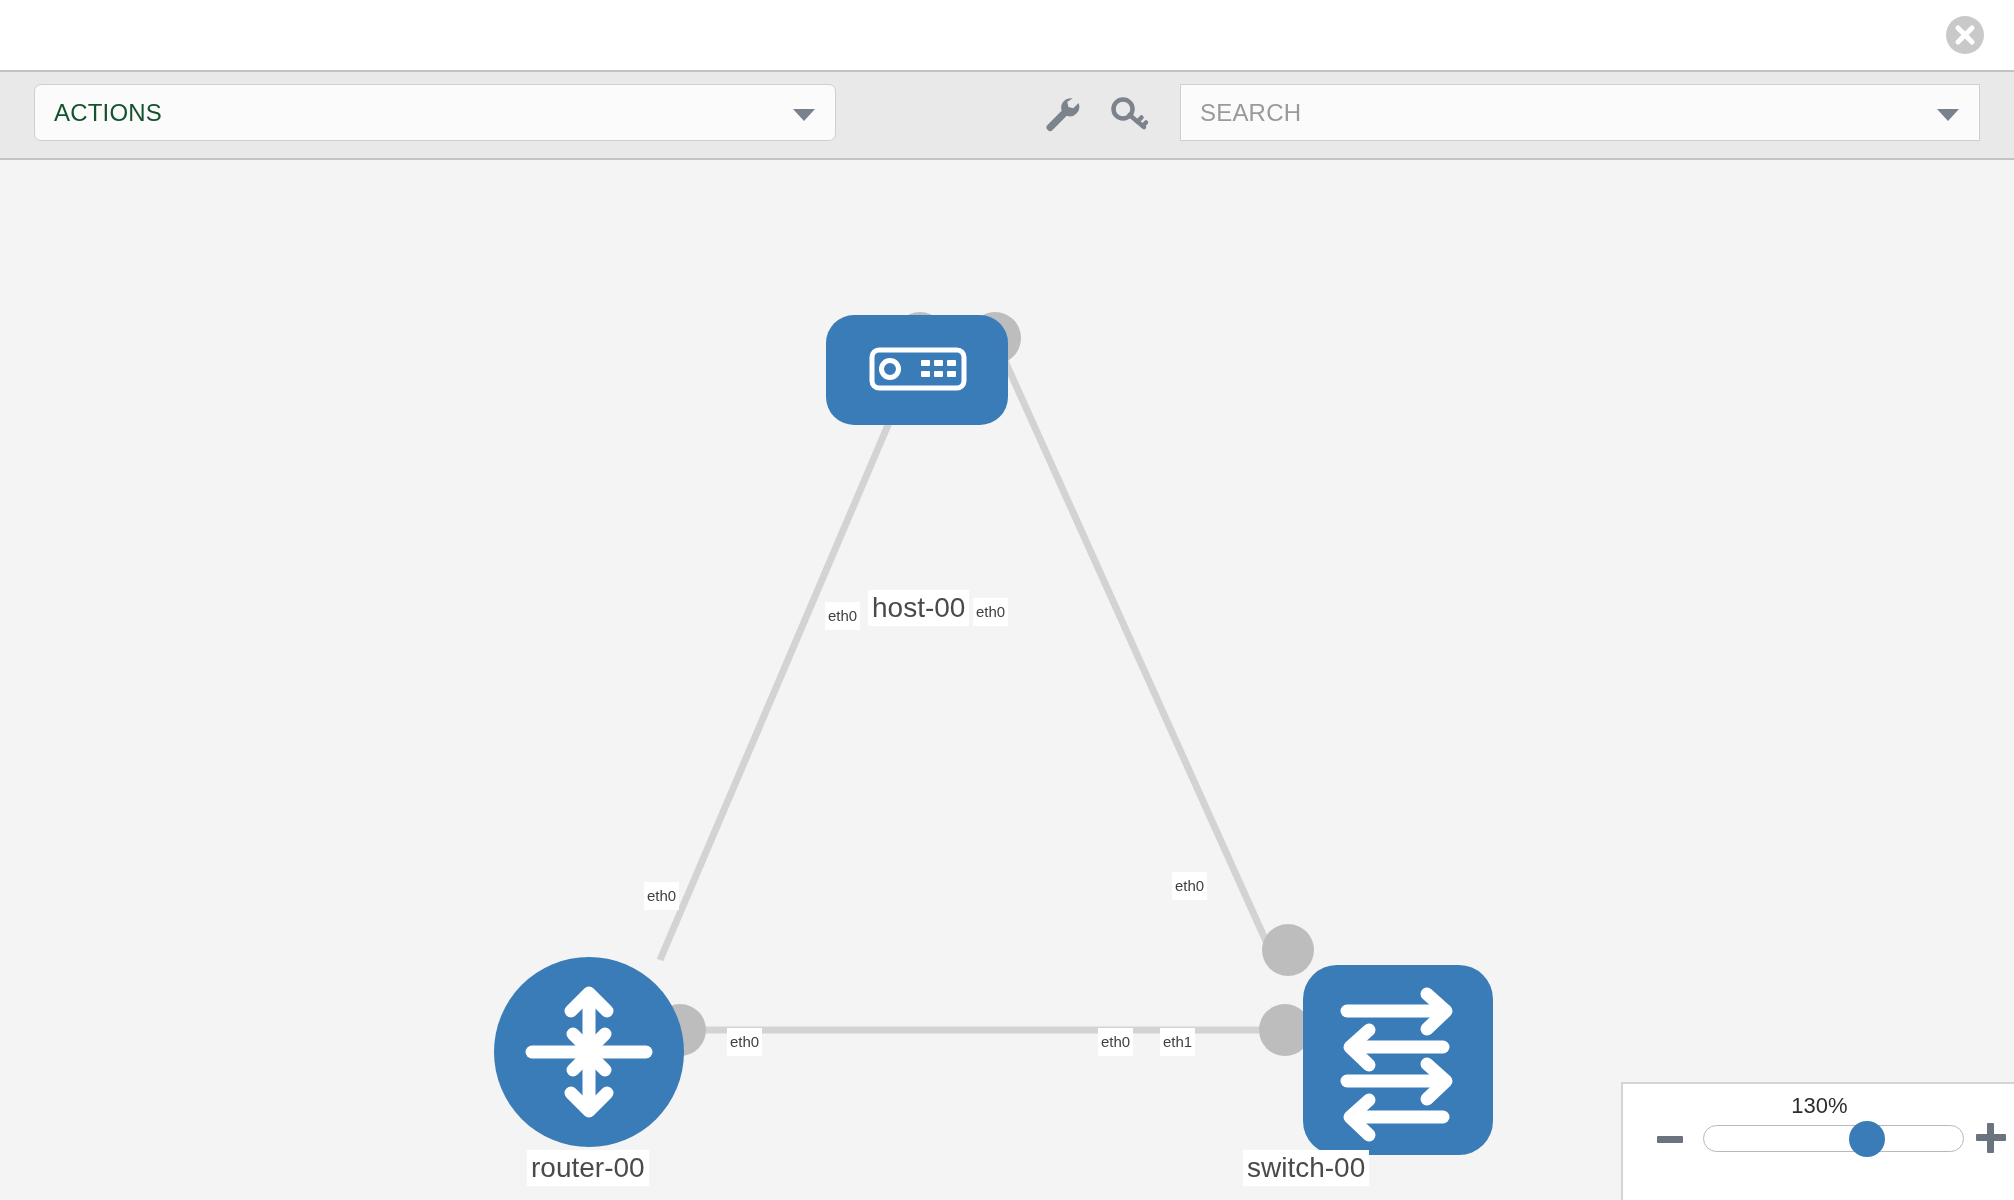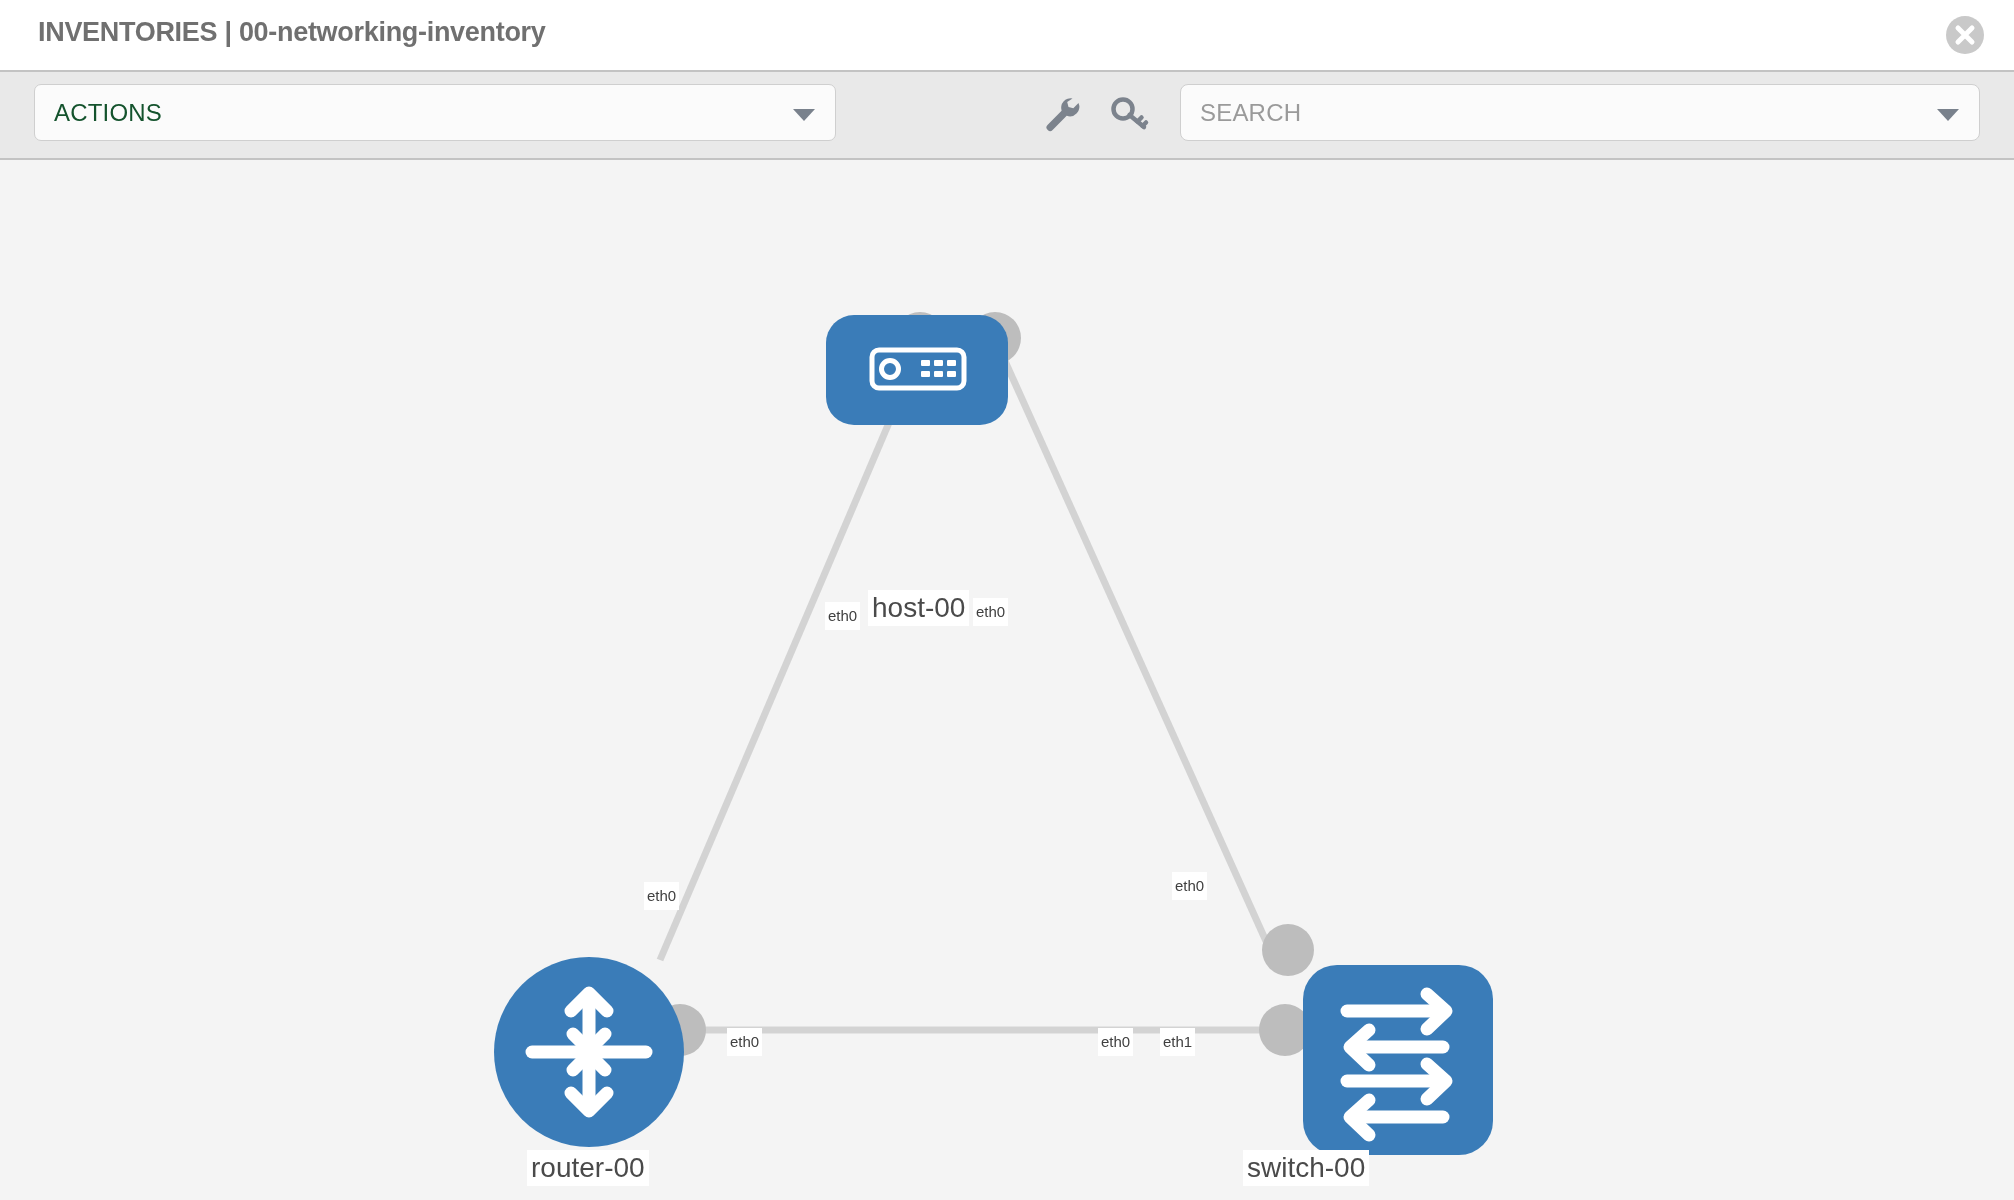--- a/index.html
+++ b/index.html
@@ -62,21 +62,21 @@
     color: #7c838d;
   }
   .tool-icon.wrench { left: 1040px; }
   .tool-icon.key    { left: 1108px; }
 
   .search-box {
     position: absolute; left: 1180px; top: 84px;
     width: 800px; height: 57px;
     background: #fbfbfb;
     border: 1.5px solid #cfcfcf;
-    border-radius: 8px;
+    border-radius: 0;
     cursor: text;
   }
   .search-label {
     position: absolute; left: 19px; top: 14px;
     font-size: 24px; color: #9a9a9a; letter-spacing: 0.2px;
   }
 
   
   .canvas {
     position: absolute; left: 0; top: 160px;
@@ -146,21 +146,20 @@
   }
   .zoom-plus::before { left: 0; top: 11px; width: 30px; height: 7px; }
   .zoom-plus::after  { left: 11px; top: 0; width: 7px; height: 30px; }
 </style>
 </head>
 <body>
 
 <div id="app">
 
   <div class="header">
-    <div class="header-title">INVENTORIES | 00-networking-inventory</div>
     <div class="close-btn">
       <svg width="38" height="38" viewBox="0 0 38 38" aria-hidden="true">
         <path d="M12 12 L26 26 M26 12 L12 26" stroke="#ffffff" stroke-width="5" stroke-linecap="round"></path>
       </svg>
     </div>
   </div>
 
   <div class="toolbar"></div>
 
   <div class="actions-select">
@@ -270,14 +269,22 @@
     <span class="edge-label" style="left:1172px; top:712px;">eth0</span>
     <span class="edge-label" style="left:727px; top:868px;">eth0</span>
     <span class="edge-label" style="left:1098px; top:868px; z-index:1;">eth0</span>
     <span class="edge-label" style="left:1160px; top:868px; z-index:2;">eth1</span>
 
     <span class="node-label" style="left:868px; top:430px;">host-00</span>
     <span class="node-label" style="left:527px; top:990px;">router-00</span>
     <span class="node-label" style="left:1243px; top:990px;text-align:right;">switch-00</span>
   </div>
 
+  <div class="zoom-panel">
+    <div class="zoom-value">130%</div>
+    <div class="zoom-minus"></div>
+    <div class="zoom-slider">
+      <div class="zoom-handle"></div>
+    </div>
+    <div class="zoom-plus"></div>
+  </div>
 
 </div>
 
 </body></html>

